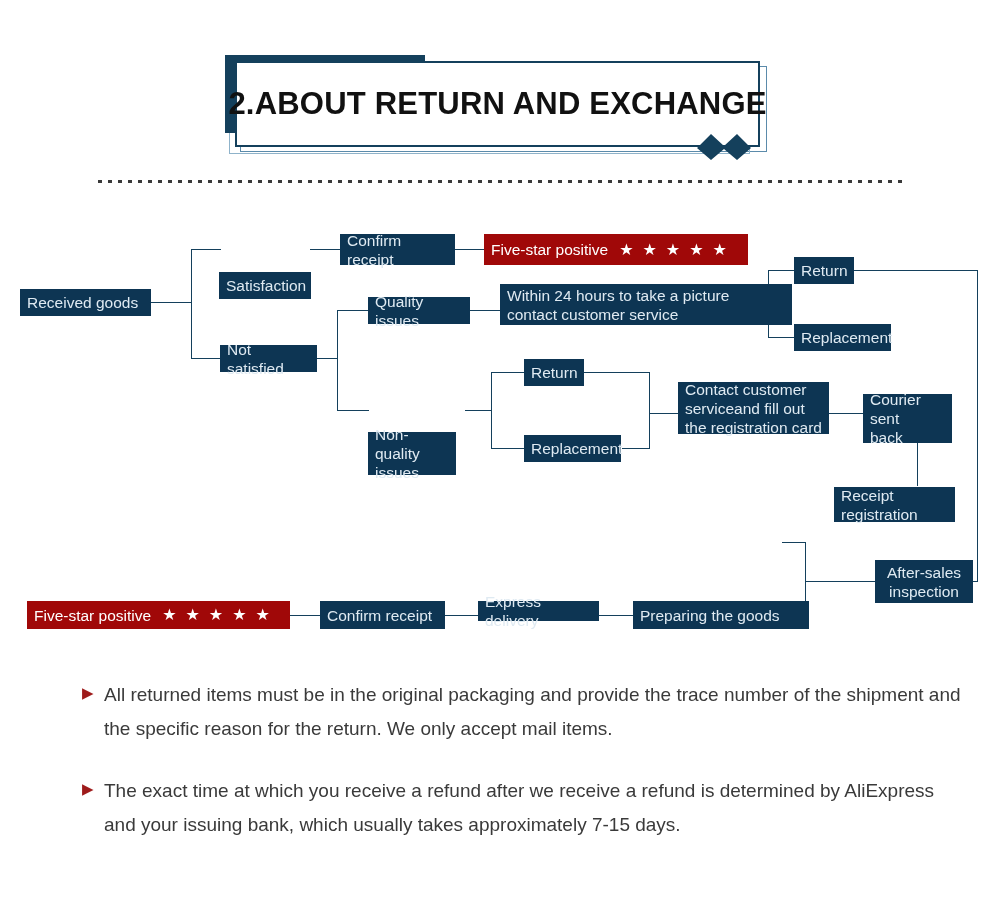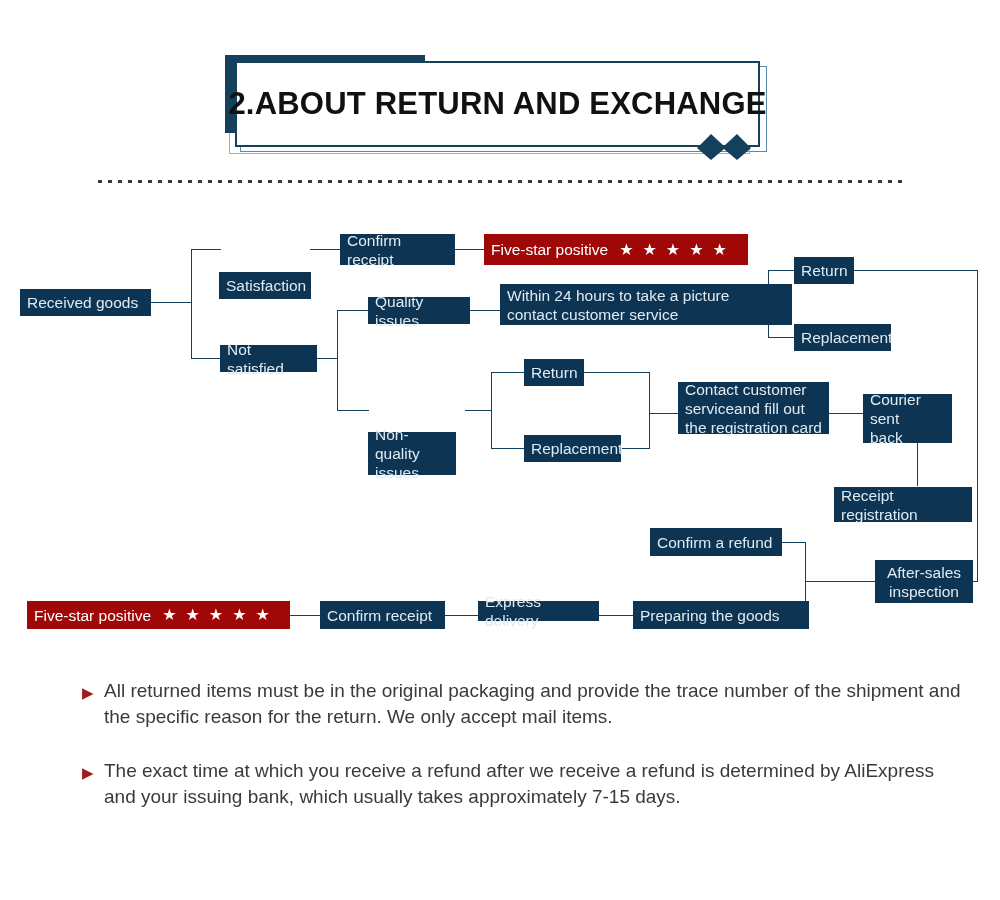--- a/index.html
+++ b/index.html
@@ -73,21 +73,21 @@
 
   
   .notes{position:absolute;left:82px;top:678px;width:880px;}
   .note{position:relative;display:flex;margin-bottom:28px;}
   .note-bullet{
     flex:0 0 auto;width:22px;padding-top:7px;
     color:#9e1b1b;font-size:15px;line-height:15px;
   }
   .note-text{
     flex:1 1 auto;
-    font-size:19px;line-height:26px;color:#3a3a3a;
+    font-size:19px;line-height:34px;color:#3a3a3a;
     font-family:"Liberation Sans","DejaVu Sans",sans-serif;
   }
 </style>
 </head>
 <body>
 
 <div class="page">
 
   <div class="banner">
     <div class="banner-frame-thin1"></div>
@@ -187,26 +187,25 @@
 
     <div class="node" style="left:524px;top:435px;width:97px;height:27px;">Replacement</div>
 
     <div class="node" style="left:678px;top:382px;width:151px;height:52px;">Contact customer
 serviceand fill out
 the registration card</div>
 
     <div class="node" style="left:863px;top:394px;width:89px;height:49px;">Courier sent
 back</div>
 
-    <div class="node" style="left:834px;top:487px;width:138px;height:35px;">Receipt registration</div>
+    <div class="node" style="left:834px;top:487px;width:121px;height:35px;">Receipt registration</div>
 
     <div class="node center" style="left:875px;top:560px;width:98px;height:43px;">After-sales
 inspection</div>
 
-    <div class="node" style="left:650px;top:528px;width:132px;height:28px;">Confirm a refund</div>
 
     <div class="node" style="left:633px;top:601px;width:176px;height:28px;">Preparing the goods</div>
 
     <div class="node" style="left:478px;top:601px;width:121px;height:20px;">Express delivery</div>
 
     <div class="node" style="left:320px;top:601px;width:125px;height:28px;">Confirm receipt</div>
 
     <div class="node red" style="left:27px;top:601px;width:263px;height:28px;">
       <span>Five-star positive</span>
       <span class="stars">

